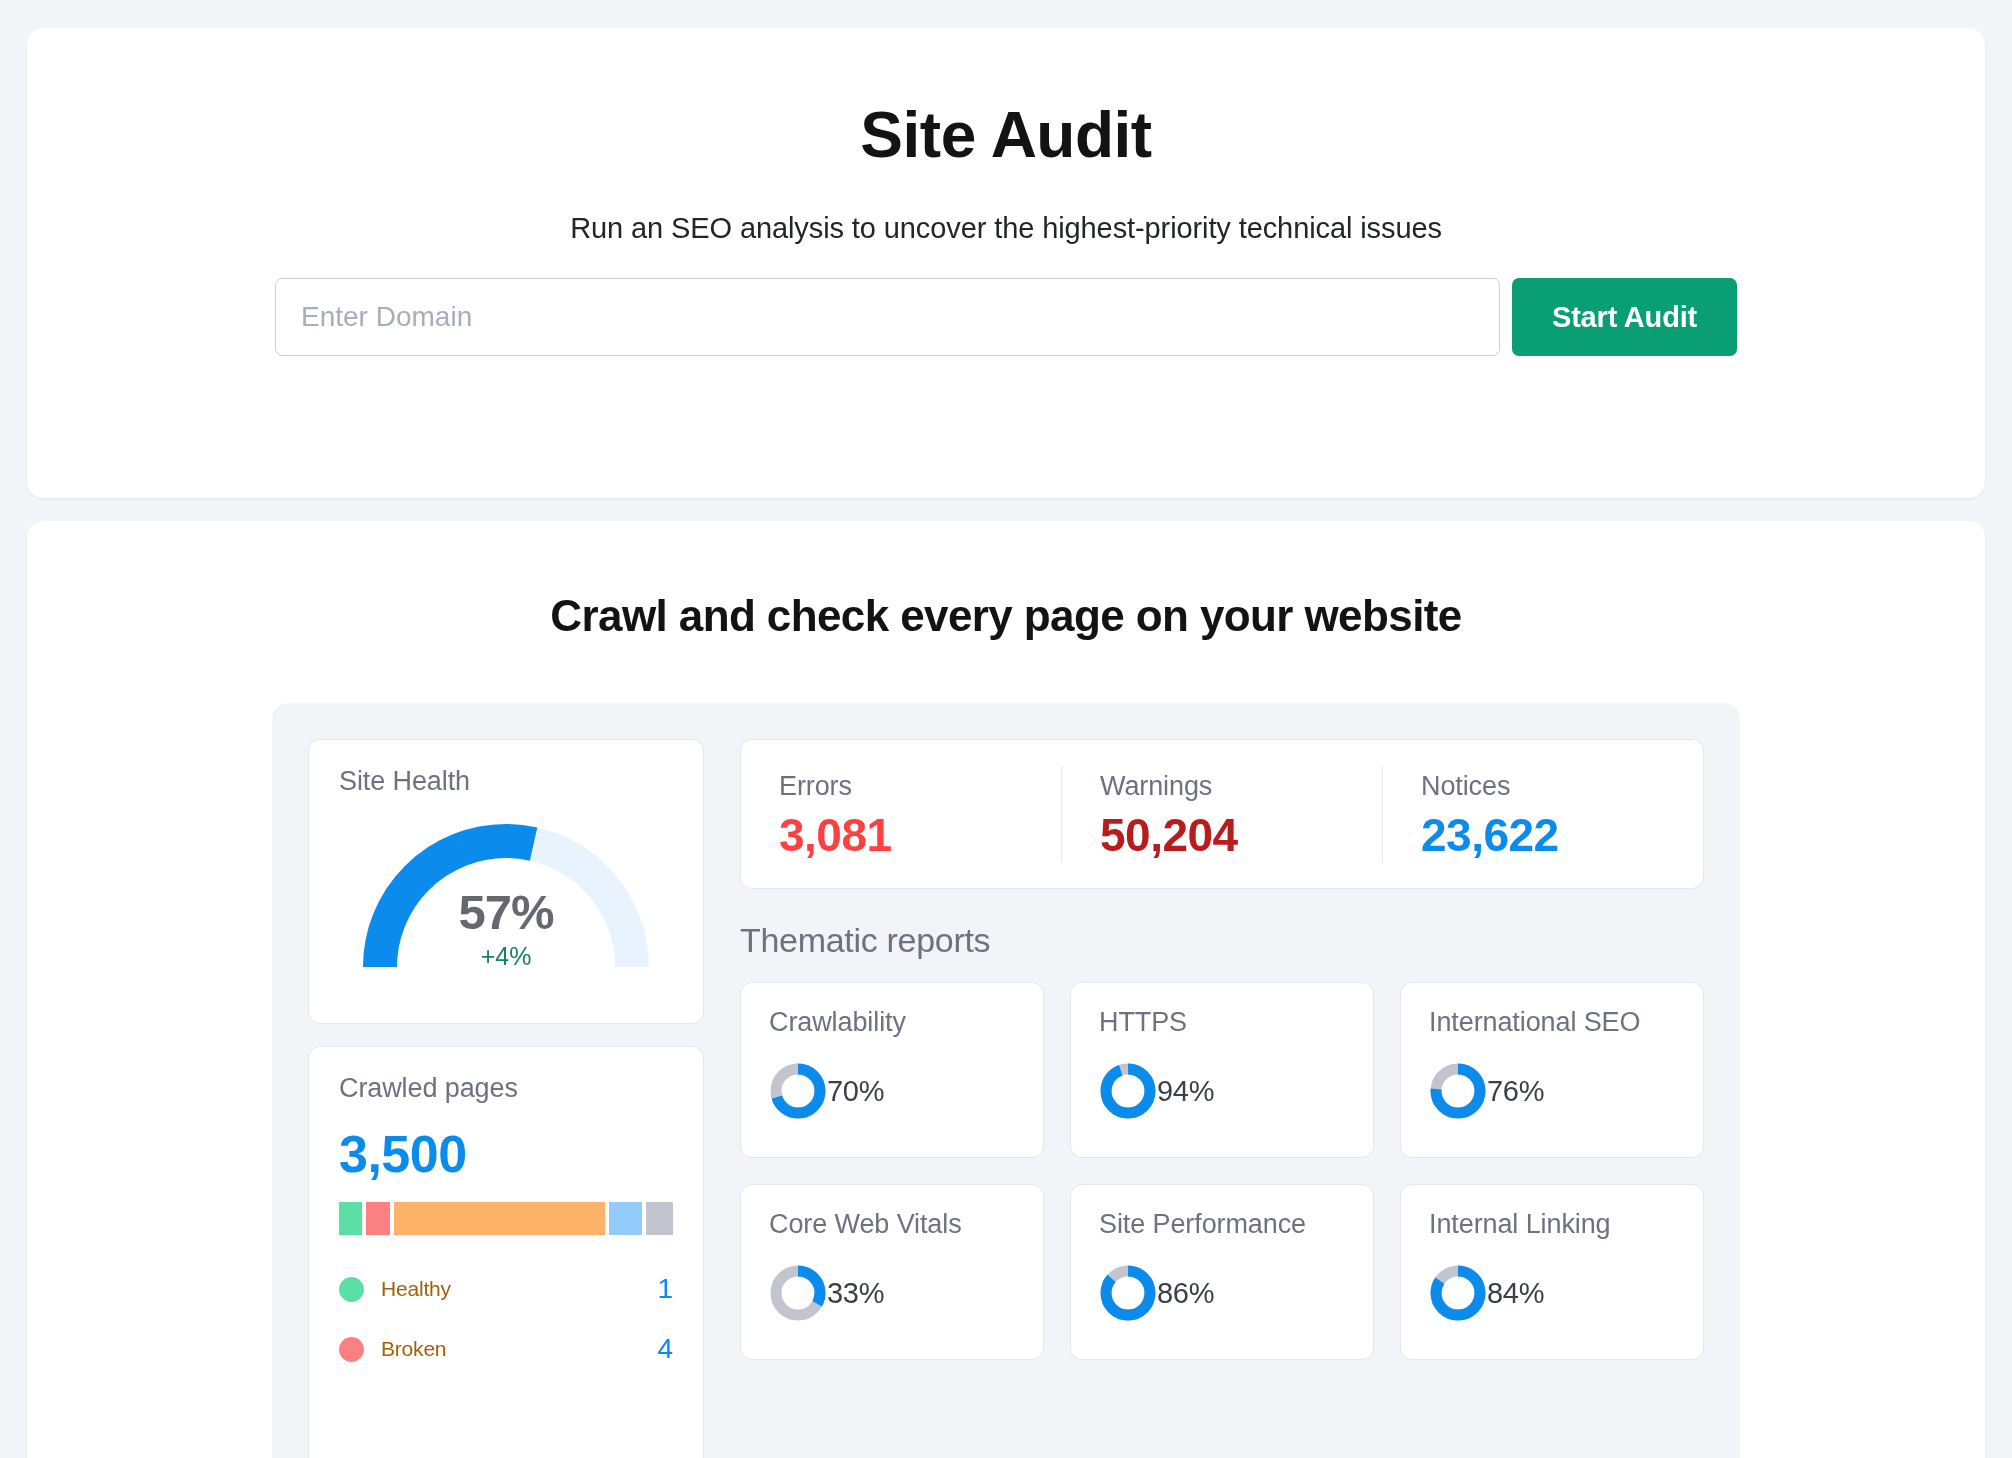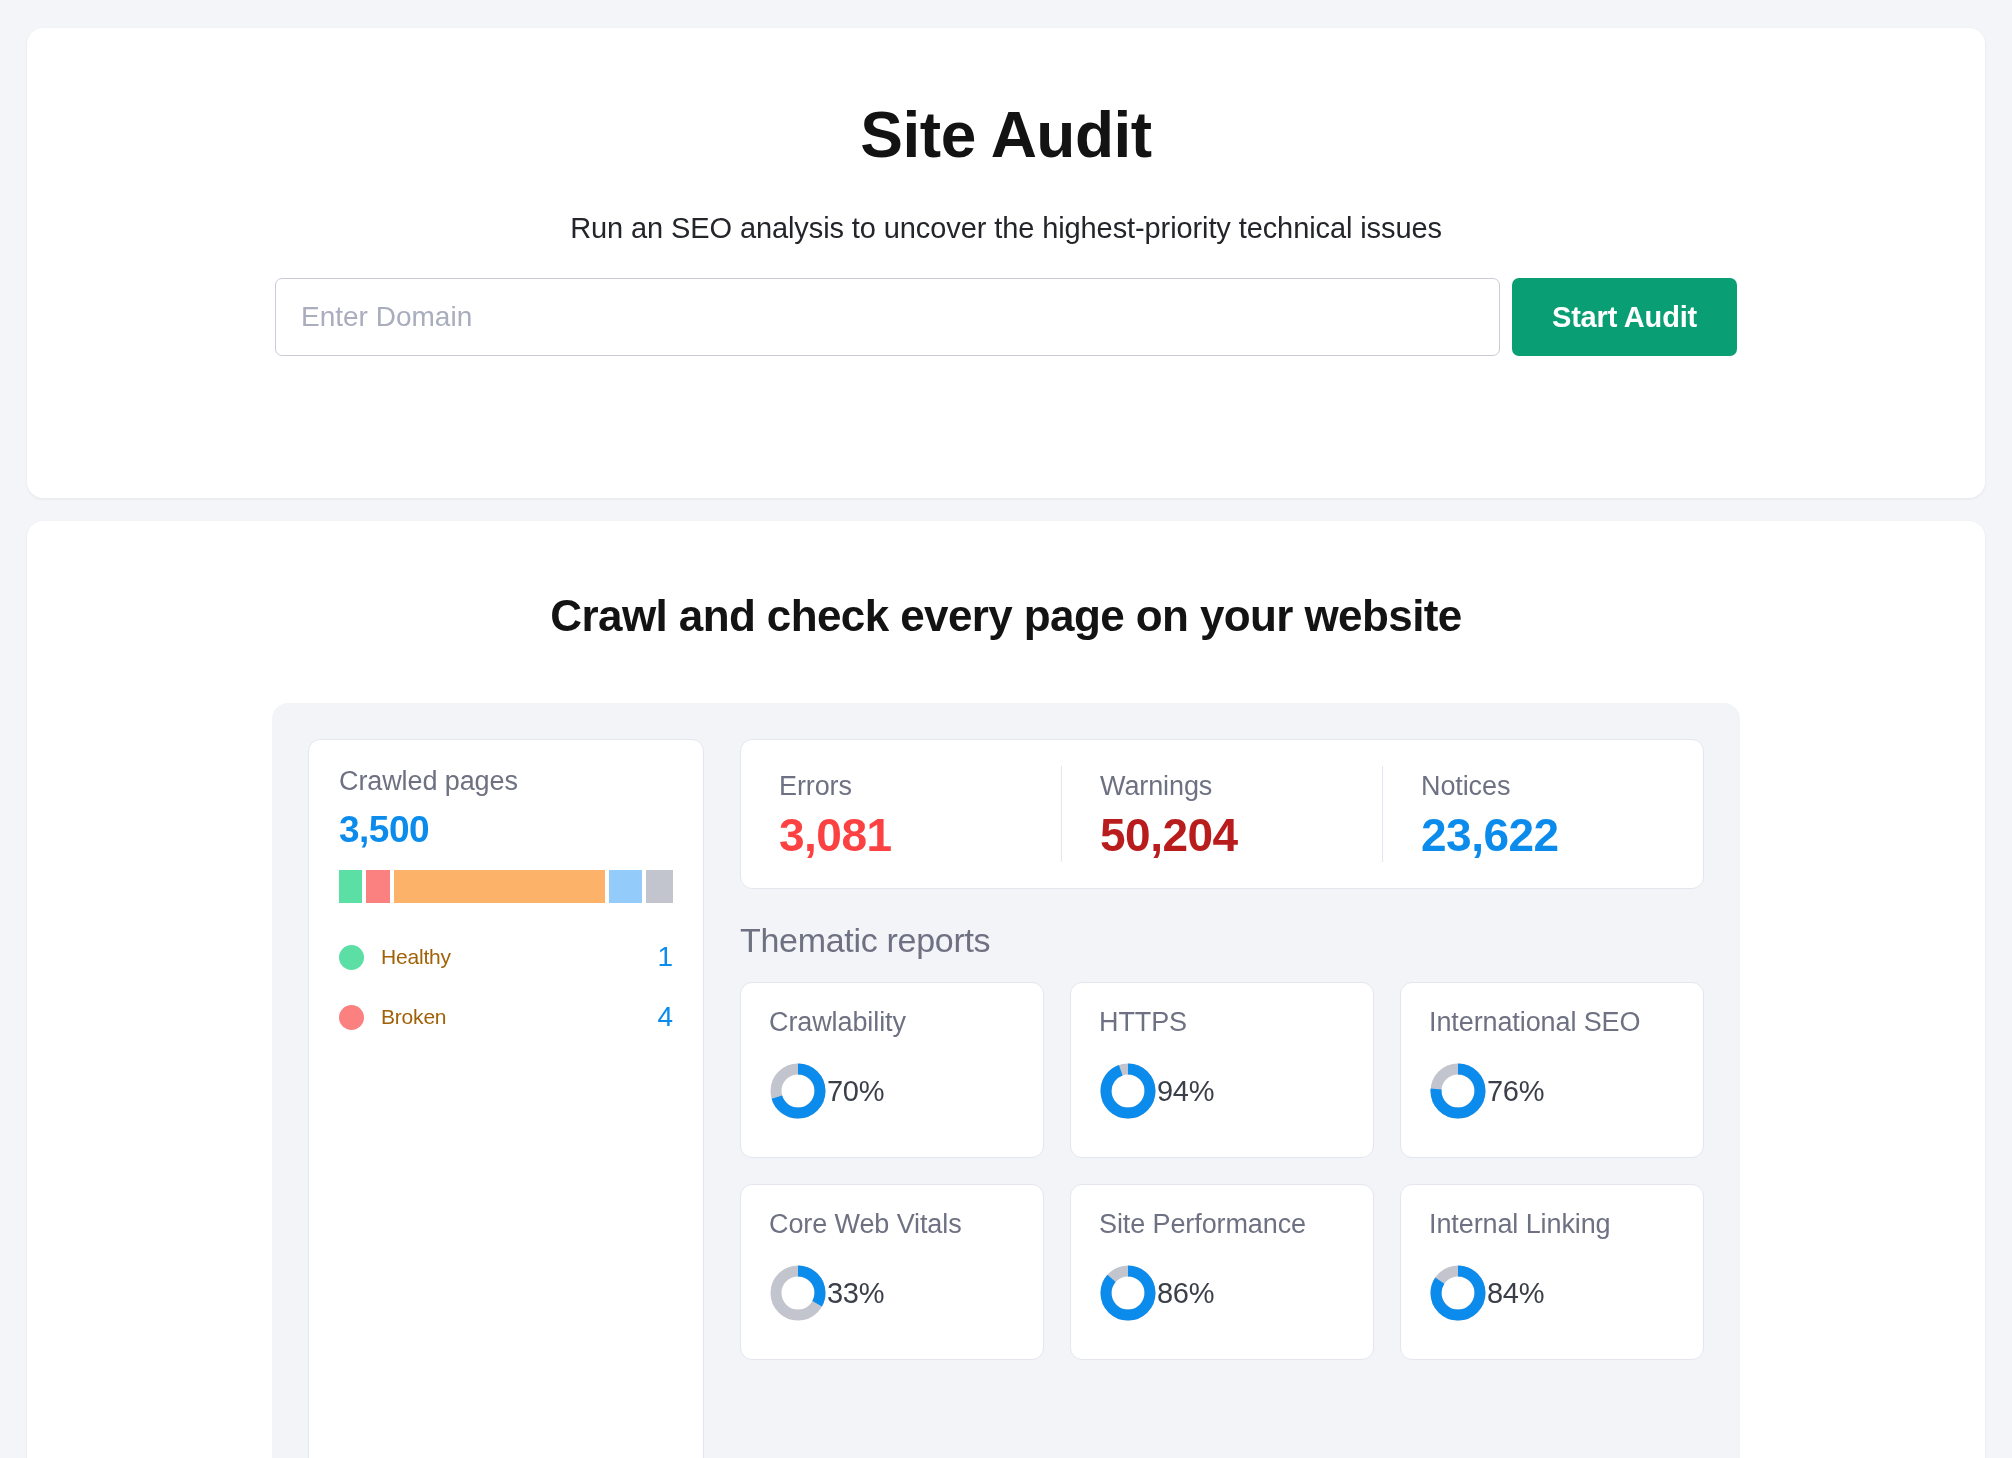--- a/index.html
+++ b/index.html
@@ -183,22 +183,22 @@
     line-height: 1;
   }
 
   
   .crawled {
     padding: 26px 30px 26px 30px;
     flex: 1;
   }
 
   .crawled-value {
-    margin-top: 14px;
-    font-size: 37px;
+    margin-top: 24px;
+    font-size: 52px;
     font-weight: 700;
     color: #0b8ced;
     line-height: 1;
     letter-spacing: -0.5px;
   }
 
   .stackbar {
     margin-top: 22px;
     display: flex;
     height: 33px;
@@ -319,20 +319,33 @@
     </form>
   </section>
 
   <section class="dash-card">
     <h2 class="dash-heading">Crawl and check every page on your website</h2>
 
     <div class="dash-inner">
 
       <div class="col-left">
 
+        <div class="wcard site-health">
+          <div class="card-label">Site Health</div>
+          <div class="gauge-wrap">
+            <svg class="gauge-svg" width="300" height="160" viewBox="0 0 300 160">
+              <path id="gauge-track" fill="none" stroke-width="34" stroke-linecap="butt" d="M 24 152 A 126 126 0 0 1 276 152" stroke="#e8f3fd"></path>
+              <path id="gauge-value" fill="none" stroke-width="34" stroke-linecap="butt" d="M 24 152 A 126 126 0 0 1 276 152" stroke="#0b8ced" stroke-dasharray="395.8964538574219" stroke-dashoffset="170.23547515869143"></path>
+            </svg>
+            <div class="gauge-center">
+              <div class="gauge-value">57%</div>
+              <div class="gauge-delta">+4%</div>
+            </div>
+          </div>
+        </div>
 
         <div class="wcard crawled">
           <div class="card-label">Crawled pages</div>
           <div class="crawled-value">3,500</div>
           <div class="stackbar" id="stackbar">
               <span title="Healthy" style="flex: 7 0 0px; background: rgb(92, 223, 164);"></span>
               <span title="Broken" style="flex: 7 0 0px; background: rgb(251, 128, 128);"></span>
               <span title="Issues" style="flex: 63 0 0px; background: rgb(253, 178, 105);"></span>
               <span title="Redirects" style="flex: 10 0 0px; background: rgb(147, 204, 251);"></span>
               <span title="Blocked" style="flex: 8 0 0px; background: rgb(194, 197, 205);"></span>

